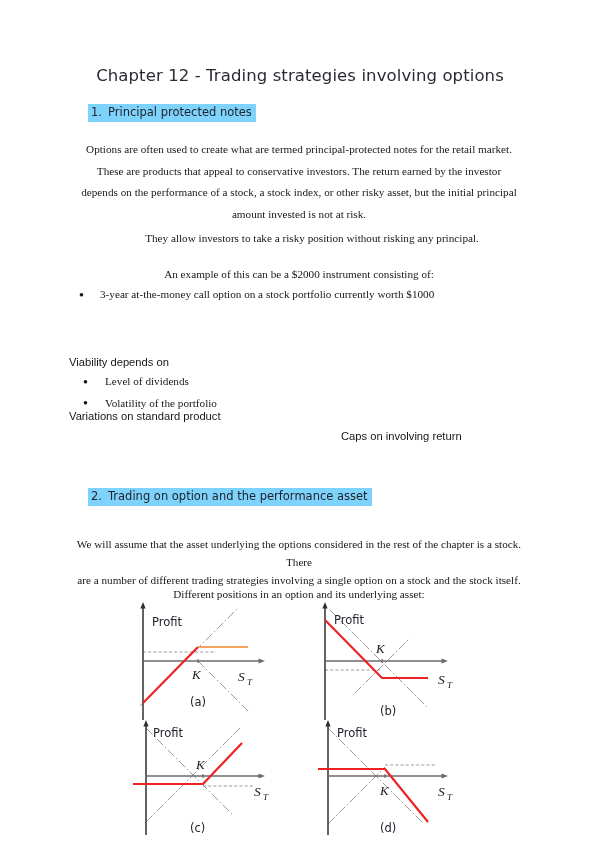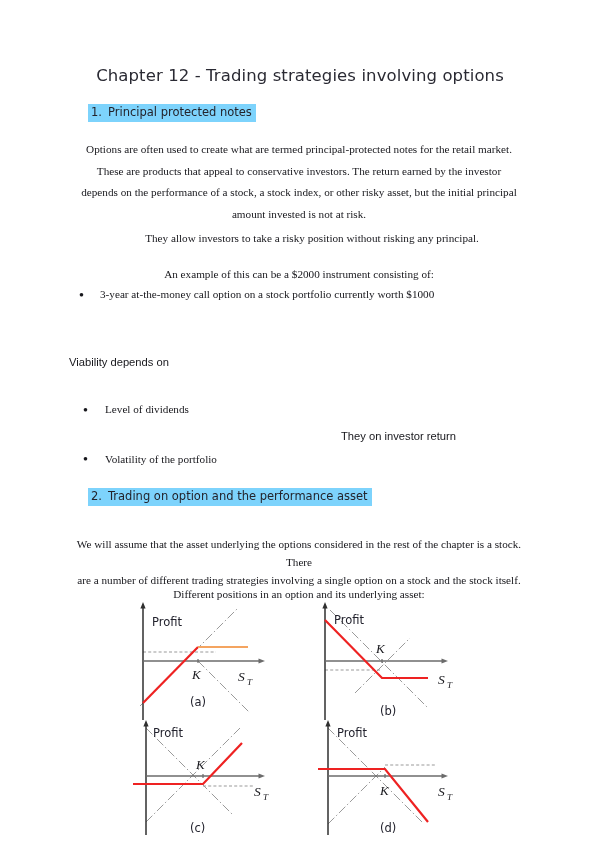--- a/index.html
+++ b/index.html
@@ -90,21 +90,20 @@
     content: "\25CF";
     position: absolute;
     left: 10px;
     top: -0.5px;
     font-size: 8.2px;
     line-height: 21.5px;
     color: #17171c;
   }
   .bullets.indent-lg li {
     padding-left: 36px;
-    margin-top: 28px;
   }
   .bullets.indent-lg li::before {
     left: 14px;
   }
 
   .plain-line {
     position: absolute;
     font-family: Liberation Sans, sans-serif;
     font-size: 11.2px;
     line-height: 21.5px;
@@ -228,23 +227,24 @@
   </ul>
 
   <div class="plain-line" style="left:69px; top:352px;">Viability depends on</div>
 
   <ul class="bullets indent-lg" style="left:69px; top:371px;">
     <li>Level of dividends</li>
     <li>Volatility of the portfolio</li>
   </ul>
 
 
-
-
-  <div class="plain-line" style="left:341px; top:426px;">They on investor return</div>
+  <div class="plain-line" style="left:69px; top:406px;">Variations on standard product</div>
+
+
+  <div class="plain-line" style="left:341px; top:426px;">Caps on involving return</div>
 
   <div class="heading-row" style="left:88px; top:488px;">
     <span class="heading-hl"><span class="heading-num">2.</span><span>Trading on option and the performance asset</span></span>
   </div>
 
   <div class="para para-tight" style="left:69px; top:535px; width:460px;">
     <div>We will assume that the asset underlying the options considered in the rest of the chapter is a stock. There</div>
     <div>are a number of different trading strategies involving a single option on a stock and the stock itself.</div>
   </div>
 

